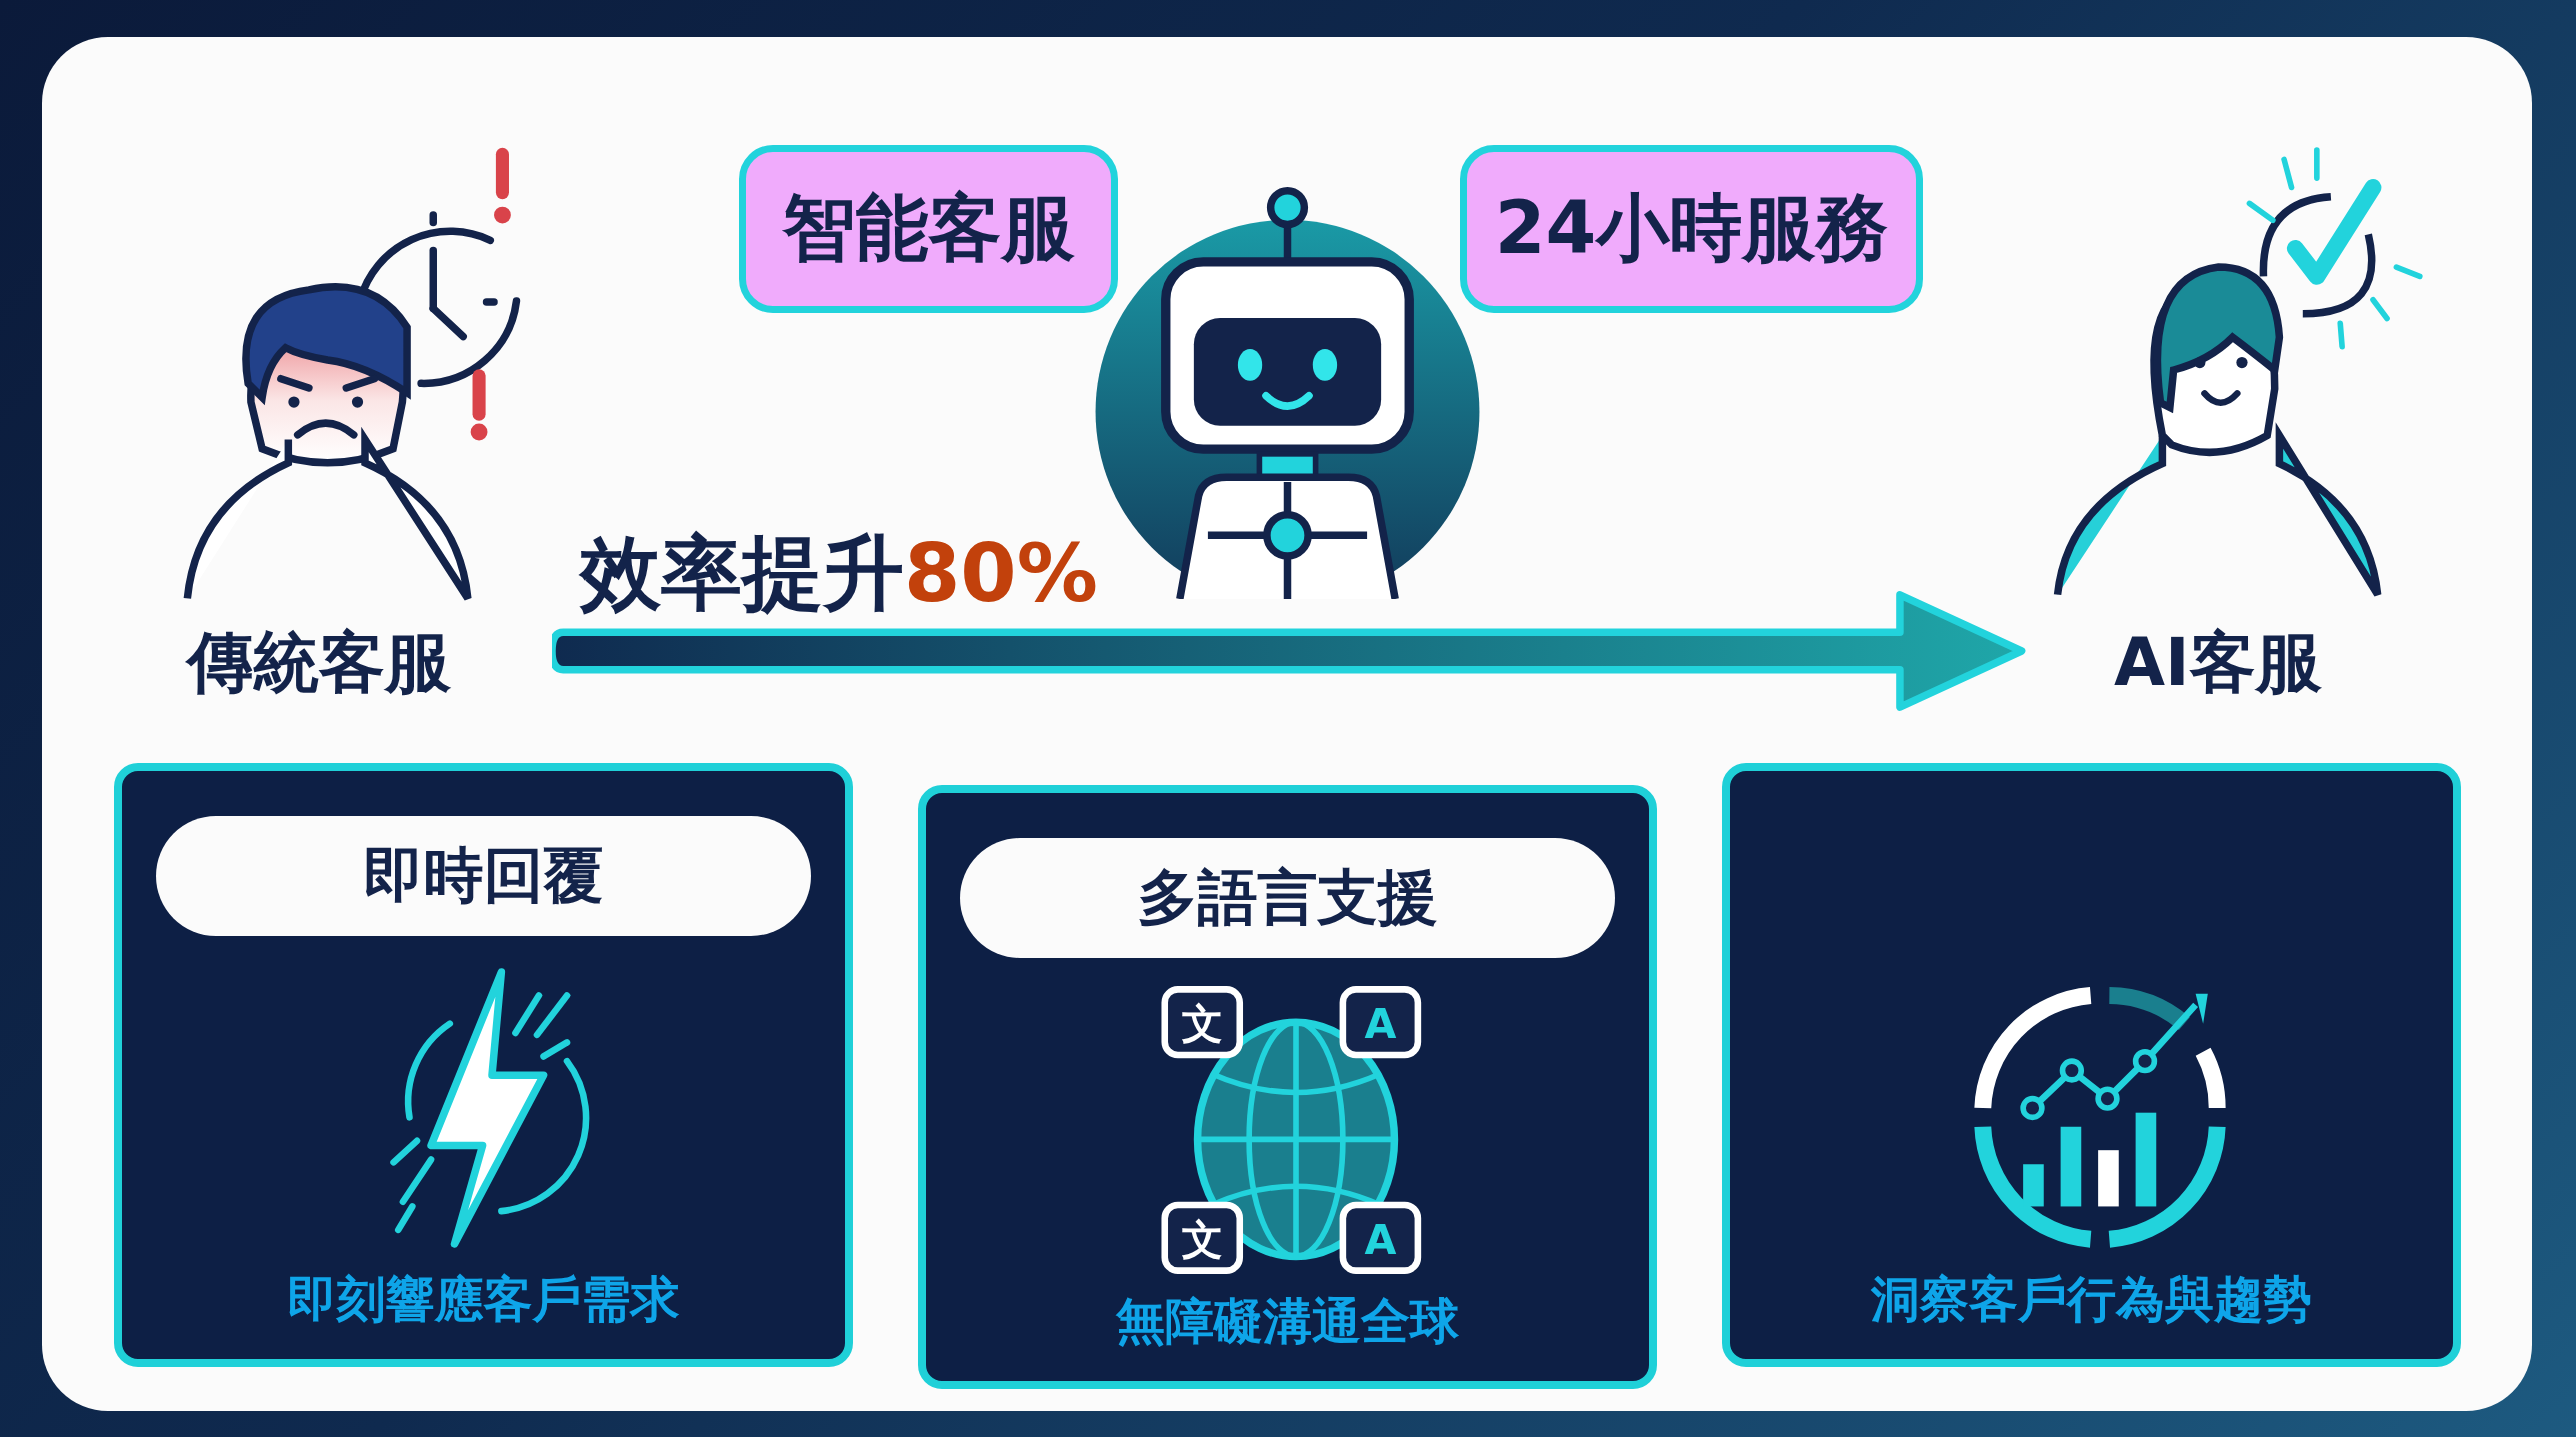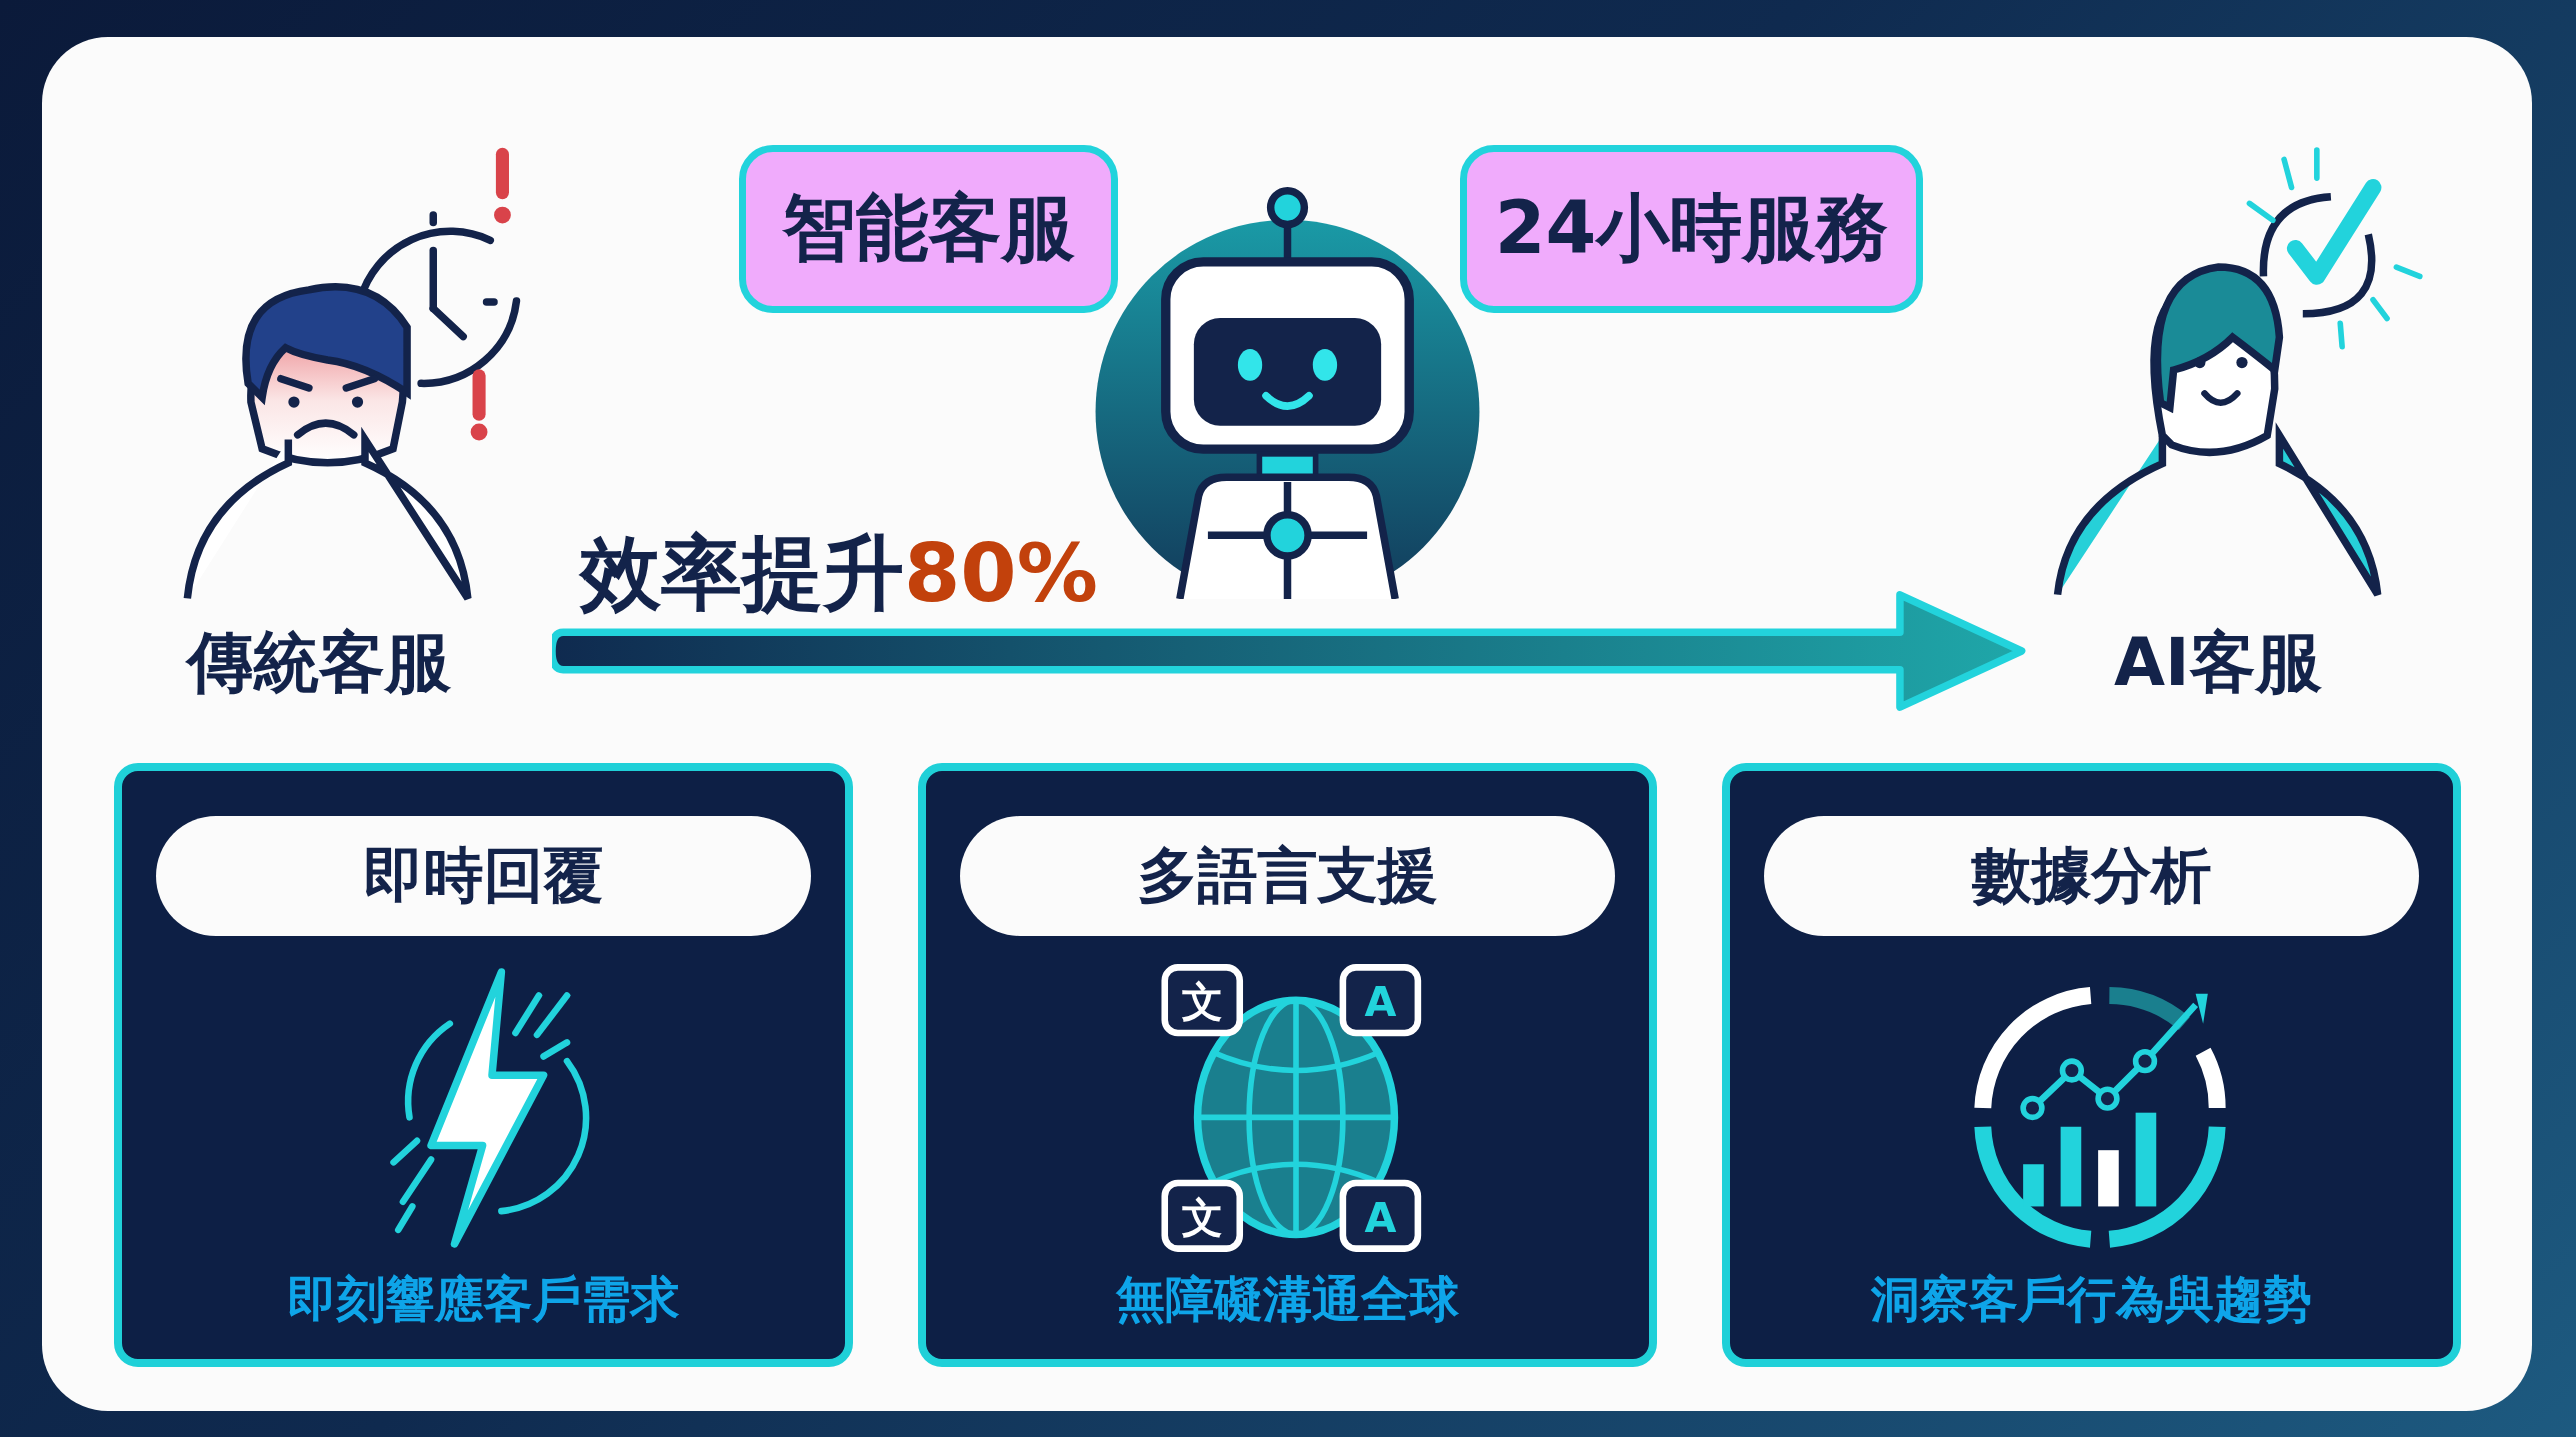--- a/index.html
+++ b/index.html
@@ -126,21 +126,21 @@
         <line x1="240" y1="40" x2="208" y2="82"></line>
         <line x1="215" y1="105" x2="240" y2="90"></line>
       <line x1="80" y1="195" x2="55" y2="218"></line>
         <line x1="95" y1="215" x2="65" y2="260"></line>
         <line x1="75" y1="265" x2="60" y2="290"></line>
     </g>
   </svg>
   <div class="pdesc">即刻響應客戶需求</div>
 </div>
 
-<div class="panel" style="left:918px;">
+<div class="panel" style="left:918px;margin-top:22px;">
   <div class="ptitle">多語言支援</div>
   <svg class="picon" viewBox="0 0 320 320">
     <ellipse cx="160" cy="170" rx="105" ry="125" fill="#1a7f8e" stroke="#22d3dc" stroke-width="8"></ellipse>
     <g fill="none" stroke="#22d3dc" stroke-width="6">
         <ellipse cx="160" cy="170" rx="50" ry="125"></ellipse>
         <line x1="160" y1="45" x2="160" y2="295"></line>
         <line x1="55" y1="170" x2="265" y2="170"></line>
         <path d="M70 100 Q160 140 250 100"></path>
         <path d="M70 240 Q160 200 250 240"></path>
       </g>
@@ -154,21 +154,20 @@
         <text x="60" y="62" fill="#fff">文</text>
         <text x="250" y="62" fill="#22d3dc">A</text>
         <text x="60" y="292" fill="#fff">文</text>
         <text x="250" y="292" fill="#22d3dc">A</text>
       </g>
   </svg>
   <div class="pdesc">無障礙溝通全球</div>
 </div>
 
 <div class="panel" style="left:1722px;">
-  <div class="ptitle">數據分析</div>
   <svg class="picon" viewBox="0 0 320 320">
     <g fill="none" stroke-width="18">
         <path d="M150 40 A125 125 0 0 0 35 160" stroke="#fff"></path>
         <path d="M170 40 A125 125 0 0 1 250 70" stroke="#1a7f8e"></path>
         <path d="M270 100 A125 125 0 0 1 285 160" stroke="#fff"></path>
         <path d="M35 180 A125 125 0 0 0 150 300" stroke="#22d3dc"></path>
         <path d="M170 300 A125 125 0 0 0 285 180" stroke="#22d3dc"></path>
       </g>
     <rect x="78" y="220" width="22" height="45" fill="#22d3dc"></rect>
       <rect x="118" y="180" width="22" height="85" fill="#22d3dc"></rect>

